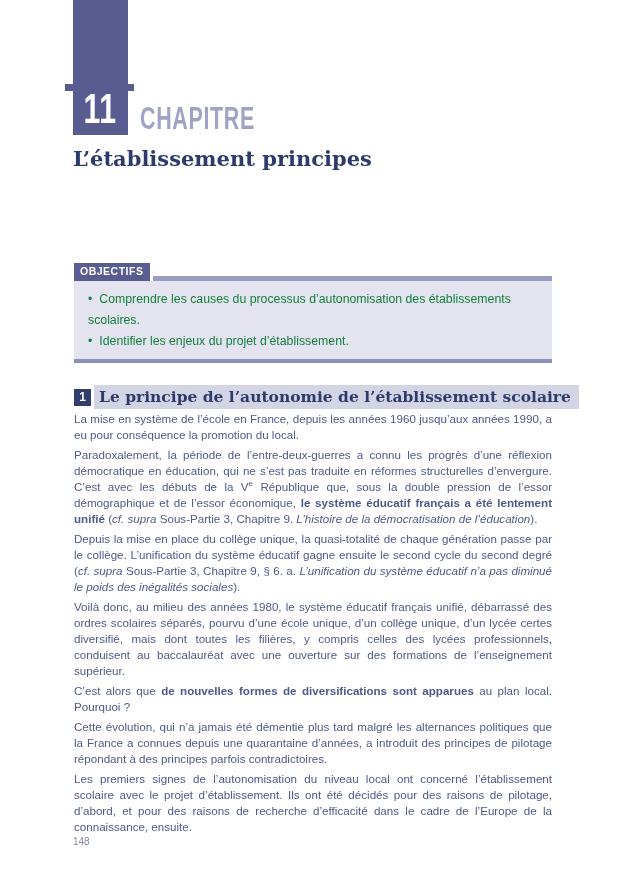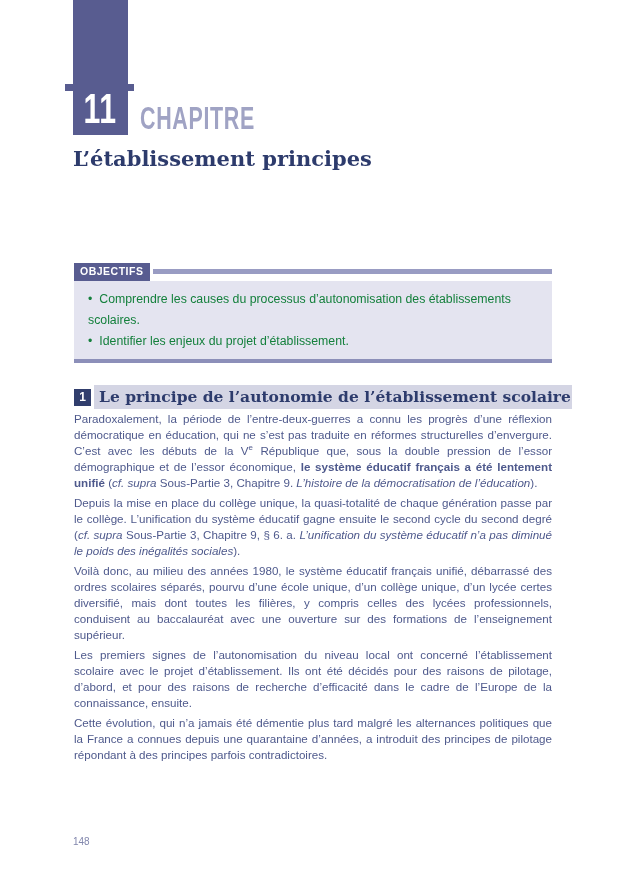--- a/index.html
+++ b/index.html
@@ -37,21 +37,21 @@
     position:absolute;left:140px;top:102px;color:var(--chapitre);
     font-weight:bold;font-size:32px;line-height:1;letter-spacing:1px;
     transform:scaleX(0.67);transform-origin:left center;white-space:nowrap;
   }
   .chapter-title{
     position:absolute;left:73px;top:146px;margin:0;
     font-family:"DejaVu Serif", serif;font-weight:bold;font-size:21px;color:var(--navy);
   }
   
   .objectives{position:absolute;left:74px;top:263px;width:478px;}
-  .obj-head{display:flex;align-items:center;}
+  .obj-head{display:flex;align-items:flex-end;}
   .obj-tab{
     background:var(--slate);color:#fff;font-weight:bold;font-size:10.5px;
     letter-spacing:0.5px;padding:3px 7px 4px 6px;line-height:1;
   }
   .obj-strip{flex:1;height:5px;background:var(--slate-light);margin-left:3px;}
   .obj-body{
     list-style:none;margin:0;padding:8px 14px 7px 14px;background:var(--panel-bg);
     border-bottom:4px solid var(--panel-border);
   }
   .obj-body li{
@@ -61,21 +61,21 @@
   
   .section-heading{position:absolute;left:74px;top:385px;display:flex;align-items:center;}
   .sec-num{
     width:17px;height:17px;background:var(--secnum-bg);color:#fff;flex:0 0 auto;
     display:flex;align-items:center;justify-content:center;
     font-weight:bold;font-size:12px;margin-right:3px;
   }
   .sec-title{
     background:var(--highlight);color:var(--navy);
     font-family:"DejaVu Serif", serif;font-weight:bold;font-size:15.5px;
-    padding:2px 1px 3px 5px;white-space:nowrap;
+    padding:2px 8px 3px 5px;white-space:nowrap;
   }
   
   .body-text{position:absolute;left:74px;top:411px;width:478px;}
   .body-text p{
     margin:0 0 4px 0;color:var(--body-text);font-size:11.6px;line-height:16px;
     text-align:justify;
   }
   .body-text strong{font-weight:bold;}
   .body-text em{margin-top:47px;}
   .body-text sup{font-size:8px;line-height:0;}
@@ -107,20 +107,22 @@
       <li>Identifier les enjeux du projet d’établissement.</li>
     </ul>
 </section>
 
 <div class="section-heading">
   <span class="sec-num">1</span>
   <span class="sec-title">Le principe de l’autonomie de l’établissement scolaire</span>
 </div>
 
 <div class="body-text" id="body-text">
+    <p><span>La mise en système de l’école en France, depuis les années 1960 jusqu’aux années 1990, a eu pour conséquence la promotion du local.</span></p>
     <p><span>Paradoxalement, la période de l’entre-deux-guerres a connu les progrès d’une réflexion démocratique en éducation, qui ne s’est pas traduite en réformes structurelles d’envergure. C’est avec les débuts de la V</span><sup>e</sup><span> République que, sous la double pression de l’essor démographique et de l’essor économique, </span><strong>le système éducatif français a été lentement unifié</strong><span> (</span><em>cf. supra</em><span> Sous-Partie 3, Chapitre 9. </span><em>L’histoire de la démocratisation de l’éducation</em><span>).</span></p>
     <p><span>Depuis la mise en place du collège unique, la quasi-totalité de chaque génération passe par le collège. L’unification du système éducatif gagne ensuite le second cycle du second degré (</span><em>cf. supra</em><span> Sous-Partie 3, Chapitre 9, § 6. a. </span><em>L’unification du système éducatif n’a pas diminué le poids des inégalités sociales</em><span>).</span></p>
     <p><span>Voilà donc, au milieu des années 1980, le système éducatif français unifié, débarrassé des ordres scolaires séparés, pourvu d’une école unique, d’un collège unique, d’un lycée certes diversifié, mais dont toutes les filières, y compris celles des lycées professionnels, conduisent au baccalauréat avec une ouverture sur des formations de l’enseignement supérieur.</span></p>
+    <p><span>C’est alors que </span><strong>de nouvelles formes de diversifications sont apparues</strong><span> au plan local. Pourquoi ?</span></p>
+    <p><span>Cette évolution, qui n’a jamais été démentie plus tard malgré les alternances politiques que la France a connues depuis une quarantaine d’années, a introduit des principes de pilotage répondant à des principes parfois contradictoires.</span></p>
     <p><span>Les premiers signes de l’autonomisation du niveau local ont concerné l’établissement scolaire avec le projet d’établissement. Ils ont été décidés pour des raisons de pilotage, d’abord, et pour des raisons de recherche d’efficacité dans le cadre de l’Europe de la connaissance, ensuite.</span></p>
-    <p><span>Cette évolution, qui n’a jamais été démentie plus tard malgré les alternances politiques que la France a connues depuis une quarantaine d’années, a introduit des principes de pilotage répondant à des principes parfois contradictoires.</span></p>
   </div>
 
 <div class="page-number">148</div>
 
 </body></html>

